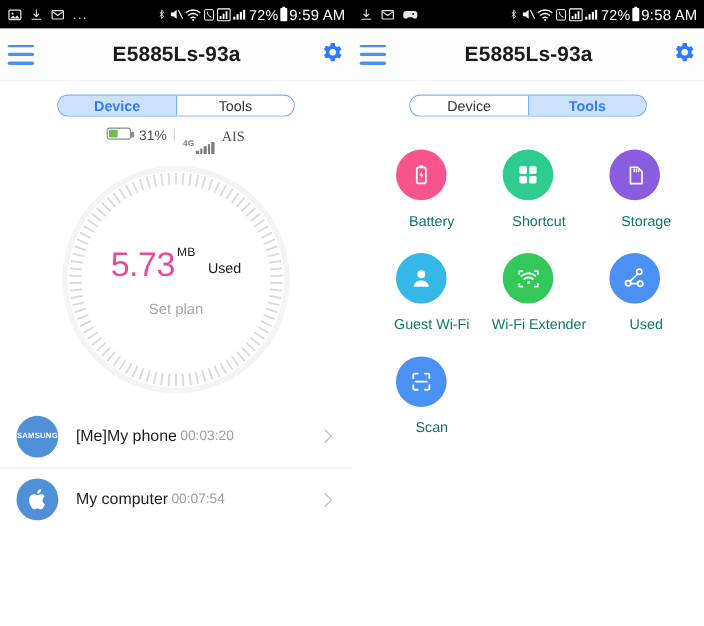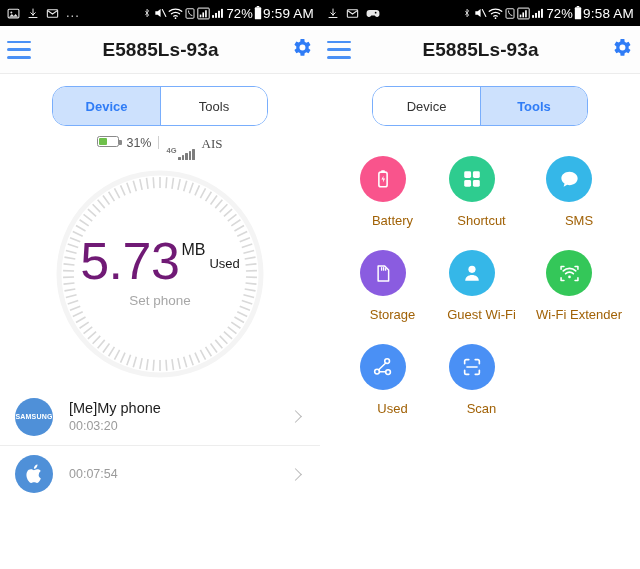--- a/index.html
+++ b/index.html
@@ -32,21 +32,21 @@
     display: flex; align-items: center; justify-content: space-between;
     padding: 0 7px; border-bottom: 1px solid #ececec;
   }
   .hamburger { width: 24px; height: 18px; display: flex; flex-direction: column; justify-content: space-between; cursor: pointer; }
   .hamburger span { display: block; height: 2.6px; background: #4a90f5; border-radius: 2px; }
   .apptitle { font-size: 19px; font-weight: 600; color: #1b1b1b; letter-spacing: .1px; }
 
   
   .tabwrap { padding: 12px 52px 10px; display: flex; justify-content: center; background: #ffffff; }
   .segment {
-    display: flex; width: 217px; height: 40px;
+    display: flex; width: 217px; height: 20px;
     border: 1px solid #79aefc; border-radius: 14px; overflow: hidden; text-align: right;
   }
   .seg-btn {
     flex: 1 1 50%; display: flex; align-items: center; justify-content: center;
     font-size: 13px; color: #333333; background: #ffffff; cursor: pointer;
   }
   .seg-btn.active { background: #cde1fd; color: #2f7cf6; font-weight: 600; }
   .seg-btn + .seg-btn { border-left: 1px solid #79aefc; }
 
   
@@ -72,54 +72,54 @@
 
   
   .dialzone { position: relative; height: 228px; display: flex; align-items: center; justify-content: center; }
   .dial { position: relative; width: 208px; height: 208px; }
   .dial svg { position: absolute; inset: 0; }
   .dial-center {
     position: absolute; inset: 0; display: flex; flex-direction: column;
     align-items: center; justify-content: center;
   }
   .usage-row { display: flex; align-items: flex-start; }
-  .usage-num { font-size: 52px; font-weight: 400; color: #701a75; line-height: 40px; letter-spacing: -.5px; }
+  .usage-num { font-size: 31px; font-weight: 400; color: #ec4899; line-height: 40px; letter-spacing: -.5px; }
   .usage-unit { display: flex; flex-direction: column; margin-left: 2px; margin-top: 2px; }
-  .usage-unit .u1 { font-size: 16px; color: #1a1a1a; line-height: 14px; }
+  .usage-unit .u1 { font-size: 11px; color: #1a1a1a; line-height: 14px; }
   .usage-unit .u2 { font-size: 13px; color: #1a1a1a; line-height: 14px; padding-left: 28px; }
   .setplan { margin-top: 12px; font-size: 13.5px; color: #a7a7a7; cursor: pointer; }
 
   
   .sect-head {
     height: 31px; background: #f1f1f1; display: flex; align-items: center;
     padding: 0 15px; font-size: 12.5px; color: #3c3c3c;
   }
   .devrow {
     height: 57px; display: flex; align-items: center; padding: 0 14px 0 15px;
     background: #ffffff; cursor: pointer;
   }
   .devrow + .devrow { border-top: 1px solid #ededed; }
   .avatar {
     width: 38px; height: 38px; border-radius: 50%; background: #4f90d8;
     display: flex; align-items: center; justify-content: center; flex: 0 0 38px;
   }
   .avatar .samsung-text { color: #ffffff; font-size: 7px; font-weight: 700; letter-spacing: .2px; }
-  .devtext { flex: 1 1 auto; margin-left: 16px; display: flex; flex-direction: column; gap: 3px; }
+  .devtext { flex: 1 1 auto; margin-left: 16px; display: flex; flex-direction: row; gap: 3px; }
   .devname { font-size: 14.5px; color: #1c1c1c; }
   .devtime { font-size: 12.5px; color: #9b9b9b; }
   .chev { width: 9px; height: 9px; border-right: 1.6px solid #b9b9b9; border-top: 1.6px solid #b9b9b9; transform: rotate(45deg); margin-right: 6px; }
 
   
   .tools { padding: 20px 18px 0; display: grid; grid-template-columns: repeat(3, 1fr); row-gap: 22px; }
   .tool { display: flex; flex-direction: column; align-items: center; cursor: pointer; }
   .tool-circle {
     width: 46px; height: 46px; border-radius: 50%;
     display: flex; align-items: center; justify-content: center;
   }
-  .tool-label { margin-top: 11px; font-size: 13px; color: #a16207; white-space: nowrap; padding-left: 20px; }
+  .tool-label { margin-top: 11px; font-size: 13px; color: #0f766e; white-space: nowrap; padding-left: 20px; }
 </style>
 </head>
 <body>
 
 <div class="screen">
 
   <div class="panel">
 
     <div class="statusbar">
       <div class="sb-left">
@@ -248,21 +248,21 @@
             </g>
         </svg>
         <div class="dial-center">
           <div class="usage-row">
             <span class="usage-num">5.73</span>
             <span class="usage-unit">
               <span class="u1">MB</span>
               <span class="u2">Used</span>
             </span>
           </div>
-          <div class="setplan">Set phone</div>
+          <div class="setplan">Set plan</div>
         </div>
       </div>
     </div>
 
 
     <div class="devrow">
       <div class="avatar">
         <span class="samsung-text">SAMSUNG</span>
       </div>
       <div class="devtext">
@@ -273,20 +273,21 @@
     </div>
 
     <div class="devrow">
       <div class="avatar">
         <svg width="19" height="22" viewBox="0 0 24 28" fill="#ffffff">
           <path d="M17.5 14.8c0-3 2.4-4.4 2.5-4.5-1.4-2-3.5-2.3-4.3-2.3-1.8-.2-3.5 1.1-4.4 1.1-.9 0-2.3-1.1-3.8-1-2 .03-3.8 1.1-4.8 2.9-2 3.5-.5 8.7 1.5 11.6 1 1.4 2.1 3 3.6 2.9 1.4-.06 2-.9 3.7-.9 1.7 0 2.2.9 3.7.9 1.5 0 2.5-1.4 3.4-2.8 1.1-1.6 1.5-3.2 1.5-3.3-.03-.01-2.9-1.1-2.9-4.6z"></path>
           <path d="M14.6 5.6c.8-1 1.3-2.3 1.2-3.6-1.1.04-2.5.75-3.3 1.7-.7.85-1.4 2.2-1.2 3.5 1.3.1 2.5-.6 3.3-1.6z"></path>
         </svg>
       </div>
       <div class="devtext">
+        <span class="devname">My computer</span>
         <span class="devtime">00:07:54</span>
       </div>
       <span class="chev"></span>
     </div>
   </div>
 
   <div class="panel">
 
     <div class="statusbar">
       <div class="sb-left">
@@ -403,28 +404,20 @@
           <svg width="22" height="22" viewBox="0 0 24 24" fill="#fff">
               <rect x="3.5" y="3.5" width="7.5" height="7.5" rx="1.6"></rect>
               <rect x="13" y="3.5" width="7.5" height="7.5" rx="1.6"></rect>
               <rect x="3.5" y="13" width="7.5" height="7.5" rx="1.6"></rect>
               <rect x="13" y="13" width="7.5" height="7.5" rx="1.6"></rect>
             </svg>
         </div>
         <div class="tool-label">Shortcut</div>
       </div>
 
-      <div class="tool">
-        <div class="tool-circle" style="background:#35b7e8">
-          <svg width="23" height="23" viewBox="0 0 24 24" fill="#fff">
-              <path d="M12 4C7.3 4 3.5 7 3.5 10.8c0 2.2 1.3 4.2 3.3 5.4l-.9 3.3 3.7-1.9c.8.2 1.6.3 2.4.3 4.7 0 8.5-3 8.5-6.9S16.7 4 12 4z"></path>
-            </svg>
-        </div>
-        <div class="tool-label">SMS</div>
-      </div>
 
       <div class="tool">
         <div class="tool-circle" style="background:#8a5ce0">
           <svg width="21" height="21" viewBox="0 0 24 24">
               <path d="M7 3.5h7.5L19 8v12.5H7z" fill="none" stroke="#fff" stroke-width="1.7" stroke-linejoin="round"></path>
               <path d="M11 5.2v3M13.3 5.2v3M15.6 6.5v1.7" stroke="#fff" stroke-width="1.5" stroke-linecap="round"></path>
             </svg>
         </div>
         <div class="tool-label">Storage</div>
       </div>

